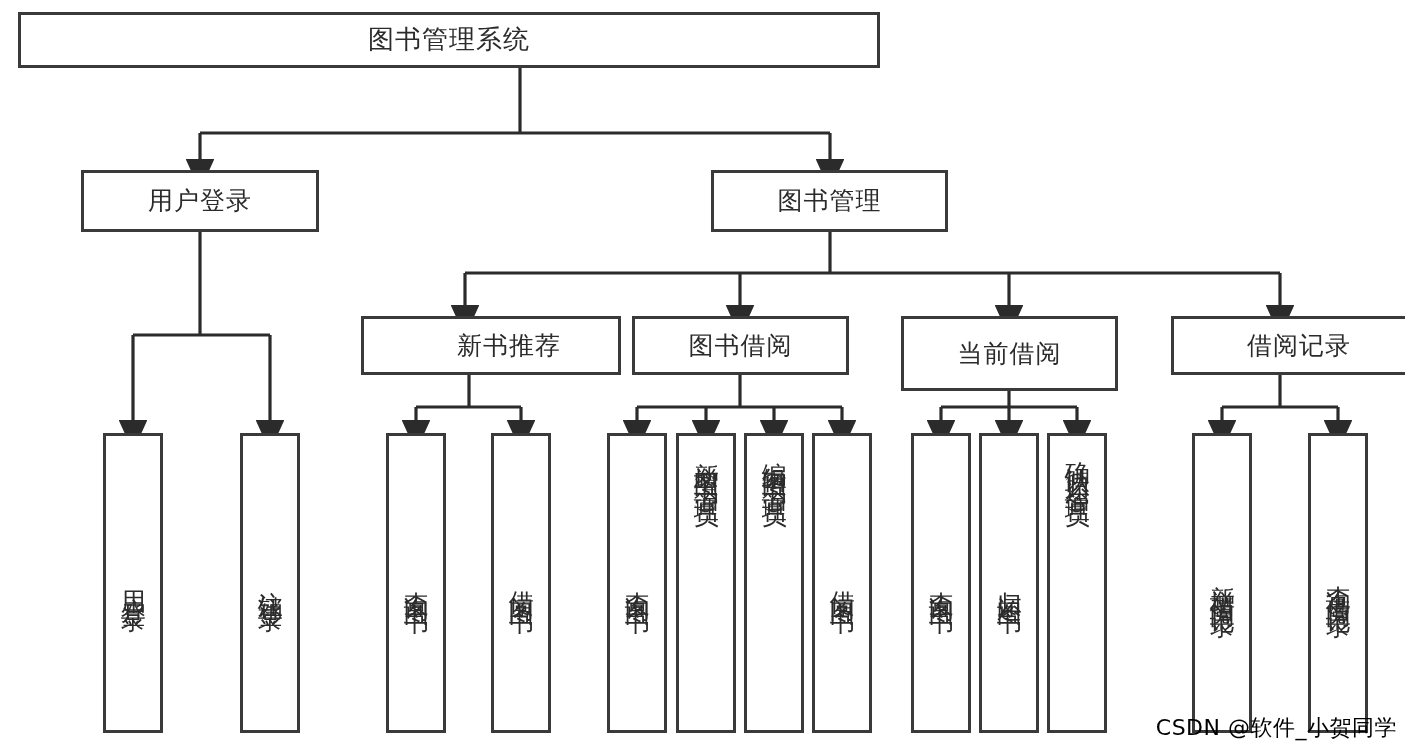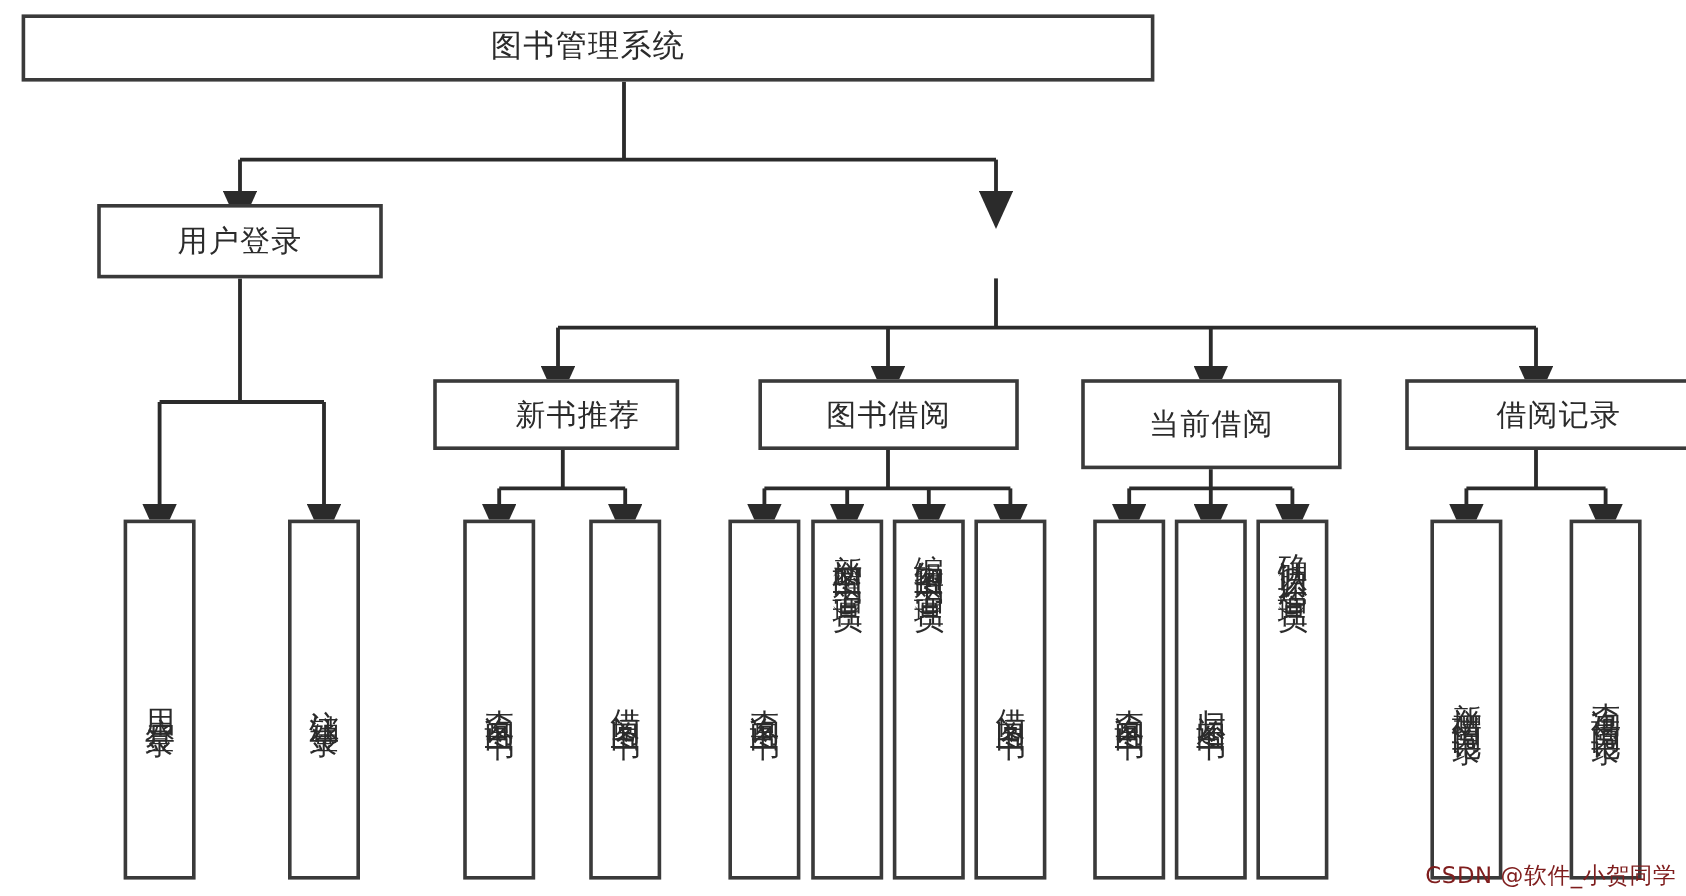--- a/index.html
+++ b/index.html
@@ -57,22 +57,22 @@
   .node-box.vert.top-aligned {
     justify-content: flex-start;
   }
   .node-label {
     display: block;
   }
   .watermark {
     position: absolute;
     right: 8px;
     bottom: 4px;
-    font-size: 19px;
-    color: #7f1d1d;
+    font-size: 22px;
+    color: #000000;
     letter-spacing: 0.5px;
     white-space: nowrap;
     user-select: none;
   }
 </style>
 </head>
 <body>
 
 <div id="diagram-root">
 
@@ -119,29 +119,32 @@
       <path d="M1009,407 L1009,423" marker-end="url(#arrowhead)"></path>
       <path d="M1077,407 L1077,423" marker-end="url(#arrowhead)"></path>
 
       <path d="M1280,375 L1280,407"></path>
       <path d="M1222,407 L1338,407"></path>
       <path d="M1222,407 L1222,423" marker-end="url(#arrowhead)"></path>
       <path d="M1338,407 L1338,423" marker-end="url(#arrowhead)"></path>
     </g>
   </svg>
 
-  <div class="node-box horiz root" style="left:18px; top:12px; width:944px; height:56px;">
+  <div class="node-box horiz root" style="left:18px; top:12px; width:862px; height:56px;">
     <span class="node-label">图书管理系统</span>
   </div>
 
   <div class="node-box horiz" style="left:81px; top:170px; width:238px; height:62px;">
     <span class="node-label">用户登录</span>
   </div>
-
-  <div class="node-box horiz" style="left:361px; top:316px; width:205px; height:59px;padding-left:36px;">
+  <div class="node-box horiz" style="left:711px; top:170px; width:237px; height:62px;">
+    <span class="node-label">图书管理</span>
+  </div>
+
+  <div class="node-box horiz" style="left:361px; top:316px; width:260px; height:59px;padding-left:36px;">
     <span class="node-label">新书推荐</span>
   </div>
   <div class="node-box horiz" style="left:632px; top:316px; width:217px; height:59px;justify-content:center;">
     <span class="node-label">图书借阅</span>
   </div>
   <div class="node-box horiz" style="left:901px; top:316px; width:217px; height:75px;">
     <span class="node-label">当前借阅</span>
   </div>
   <div class="node-box horiz" style="left:1171px; top:316px; width:256px; height:59px;">
     <span class="node-label">借阅记录</span>

